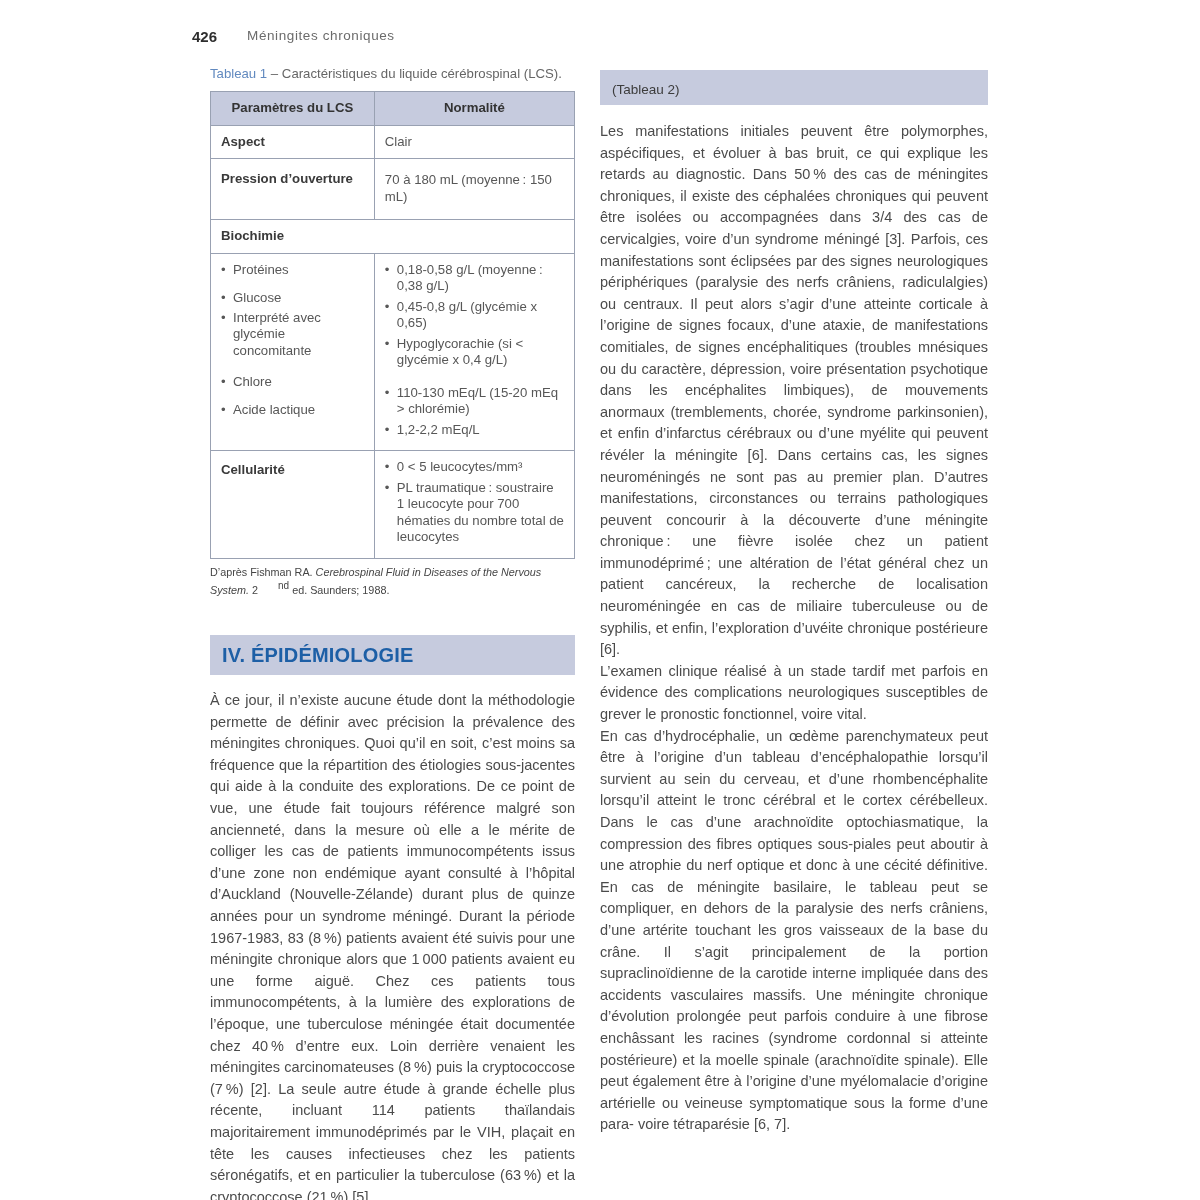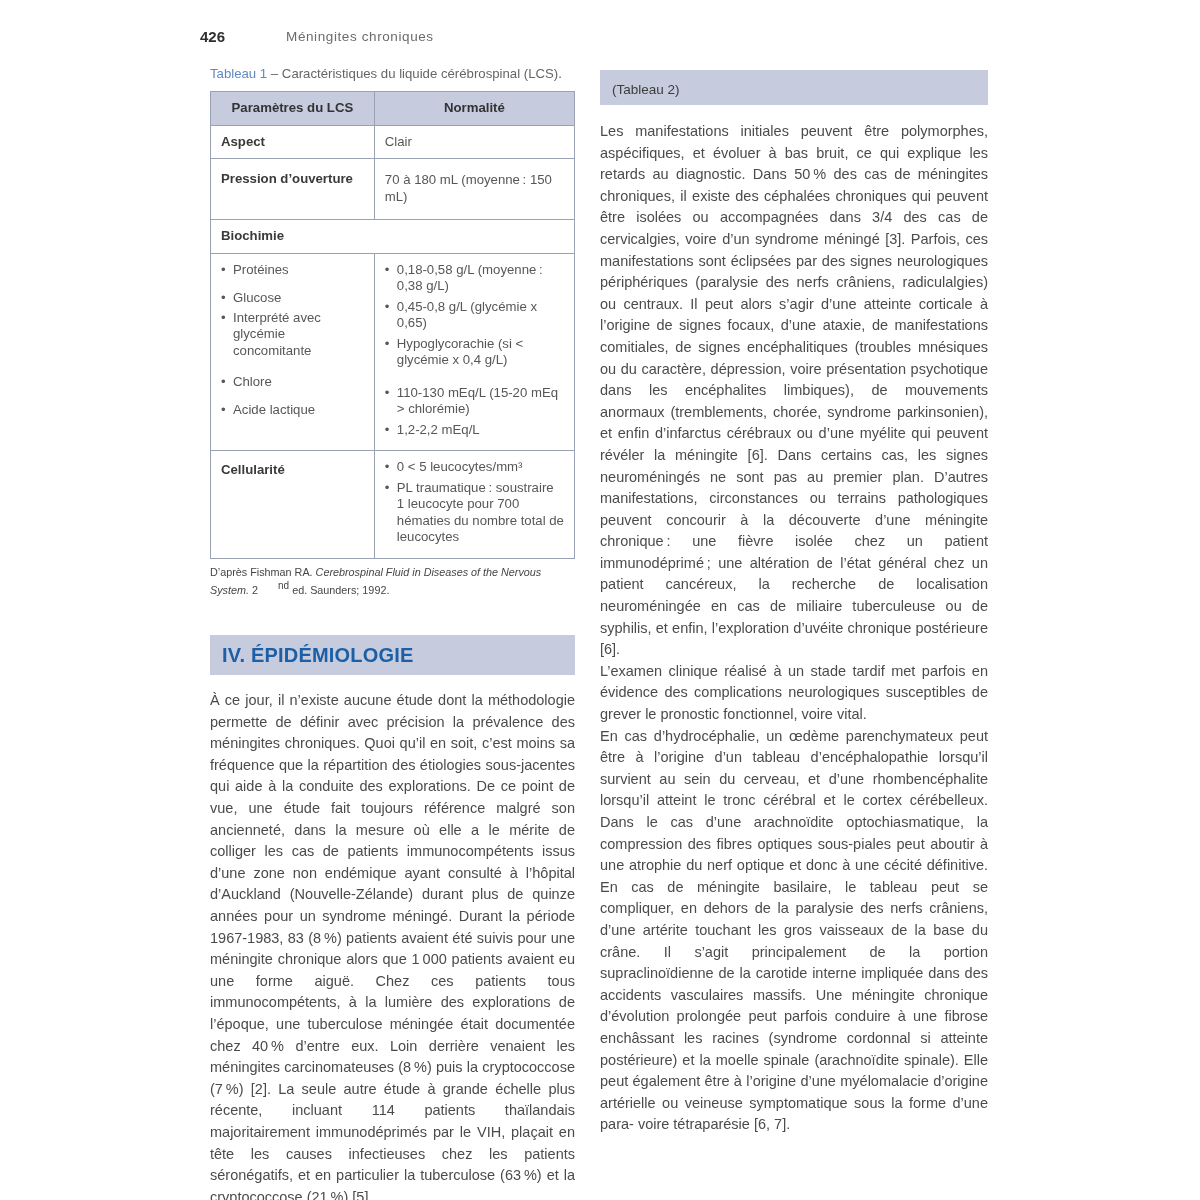--- a/index.html
+++ b/index.html
@@ -2,21 +2,21 @@
 <html lang="fr"><head>
 <meta charset="utf-8">
 <style>
   html,body{margin:0;padding:0;}
   body{
     width:1200px;height:1200px;position:relative;background:#ffffff;
     font-family:"Liberation Sans", sans-serif;color:#4b4b4b;
     -webkit-font-smoothing:antialiased;
   }
   
-  .page-header{position:absolute;left:200px;top:28px;display:flex;align-items:center;gap:31px;}
+  .page-header{position:absolute;left:192px;top:28px;display:flex;align-items:flex-start;}
   .page-num{font-size:15px;font-weight:bold;color:#2e2e2e;}
   .running-title{font-size:13.5px;color:#6b6b6b;margin-left:30px;letter-spacing:0.6px;}
   
   .col-left{position:absolute;left:210px;top:66px;width:365px;}
   .col-right{position:absolute;left:600px;top:70px;width:388px;}
   
   .tbl-caption{font-size:13.2px;color:#666;margin:0 0 10px 0;}
   .tbl-caption .cap-label{color:#6189bf;}
   
   table.csf{border-collapse:collapse;width:100%;font-size:13.2px;color:#575757;line-height:16.5px;}
@@ -149,21 +149,21 @@
           <li>
                 <span class="b">•</span>
                 <span>PL traumatique : soustraire 1 leucocyte pour 700 hématies du nombre total de leucocytes</span>
               </li>
         </ul>
       </td>
     </tr>
   </tbody>
     </table>
 
-  <p class="footnote"><span>D’après Fishman RA. </span><i>Cerebrospinal Fluid in Diseases of the Nervous System.</i><span> 2</span><sup>nd</sup><span> ed. Saunders; 1992.</span></p>
+  <p class="footnote"><span>D’après Fishman RA. </span><i>Cerebrospinal Fluid in Diseases of the Nervous System.</i><span> 2</span><sup>nd</sup><span> ed. Saunders; 1988.</span></p>
 
   <div class="sec-box box-iv">
     <h2>IV. ÉPIDÉMIOLOGIE</h2>
   </div>
 
   <div class="body-text">
     <p>À ce jour, il n’existe aucune étude dont la méthodologie permette de définir avec précision la prévalence des méningites chroniques. Quoi qu’il en soit, c’est moins sa fréquence que la répartition des étiologies sous-jacentes qui aide à la conduite des explorations. De ce point de vue, une étude fait toujours référence malgré son ancienneté, dans la mesure où elle a le mérite de colliger les cas de patients immunocompétents issus d’une zone non endémique ayant consulté à l’hôpital d’Auckland (Nouvelle-Zélande) durant plus de quinze années pour un syndrome méningé. Durant la période 1967-1983, 83 (8 %) patients avaient été suivis pour une méningite chronique alors que 1 000 patients avaient eu une forme aiguë. Chez ces patients tous immunocompétents, à la lumière des explorations de l’époque, une tuberculose méningée était documentée chez 40 % d’entre eux. Loin derrière venaient les méningites carcinomateuses (8 %) puis la cryptococcose (7 %) [2]. La seule autre étude à grande échelle plus récente, incluant 114 patients thaïlandais majoritairement immunodéprimés par le VIH, plaçait en tête les causes infectieuses chez les patients séronégatifs, et en particulier la tuberculose (63 %) et la cryptococcose (21 %) [5].</p>
   </div>
 </div>
 

